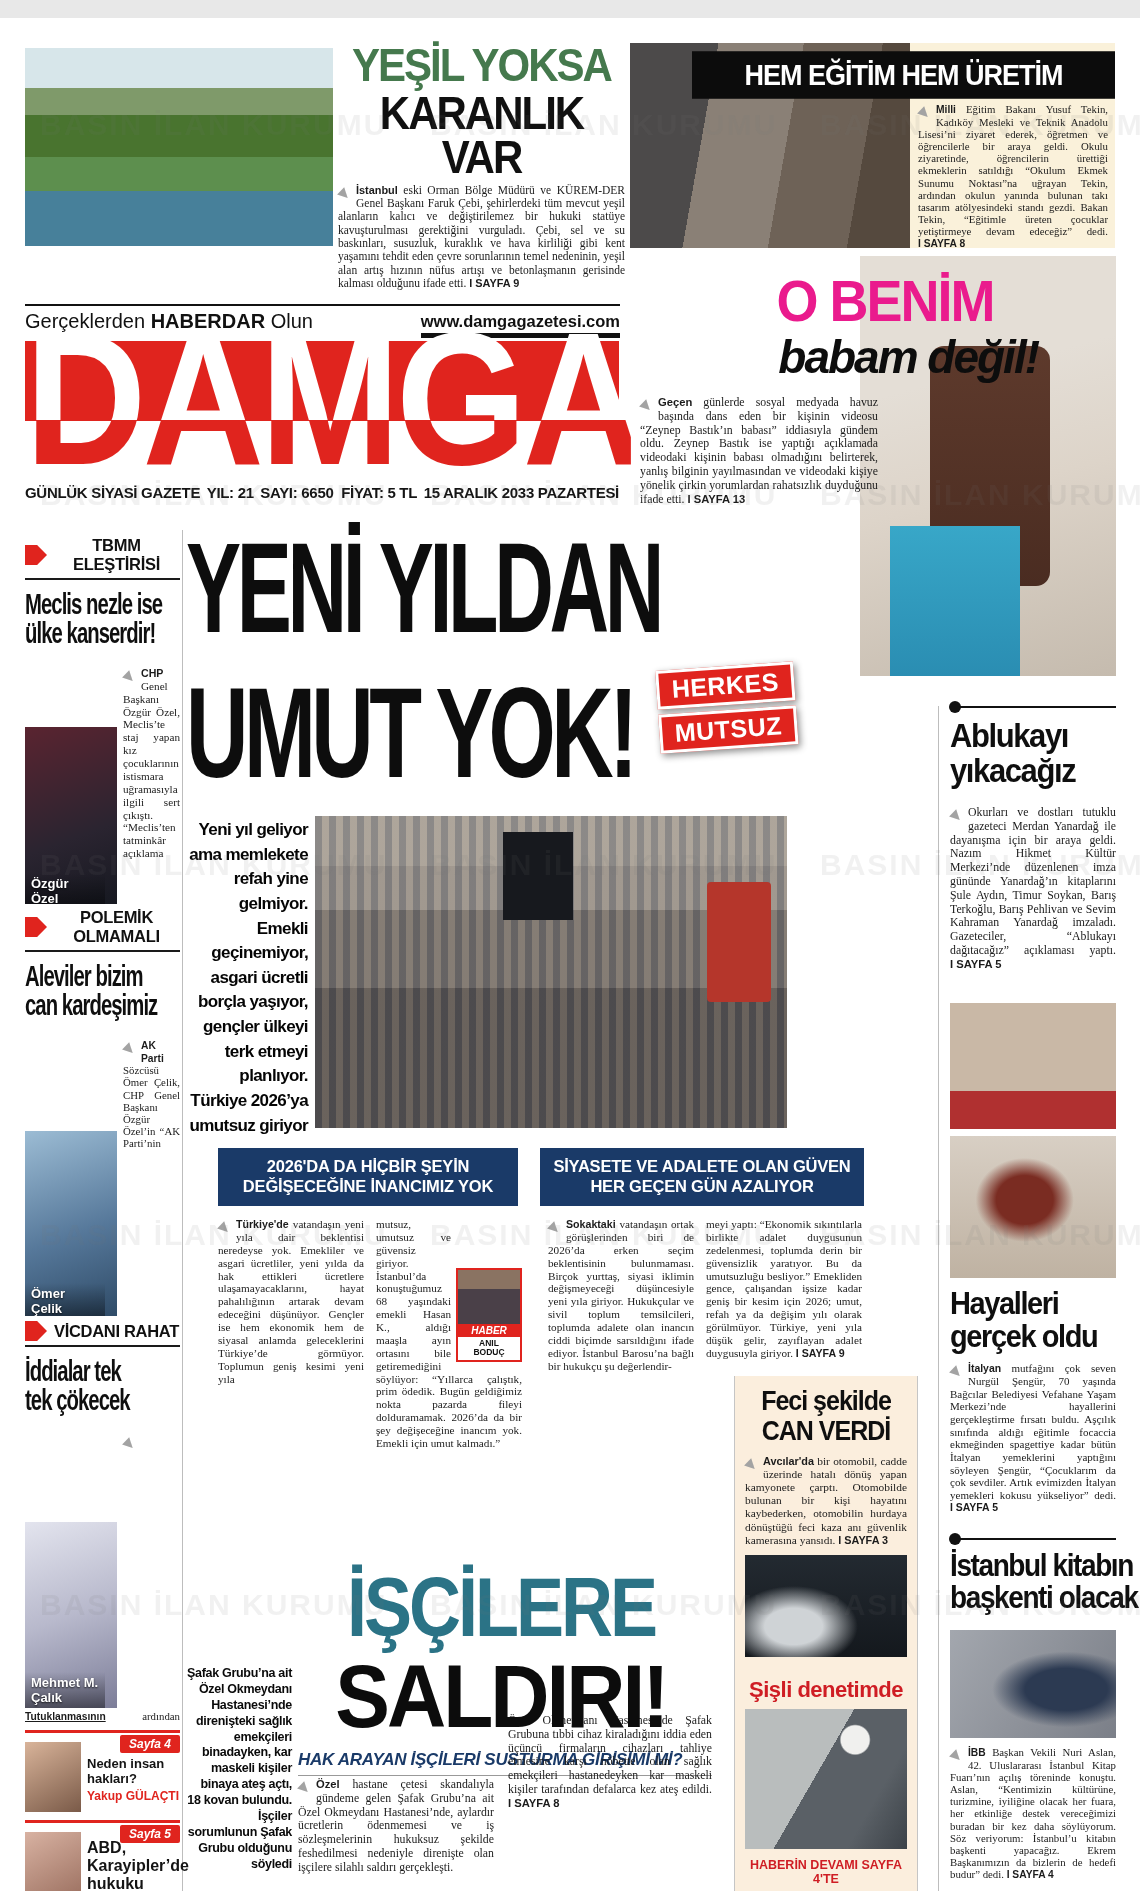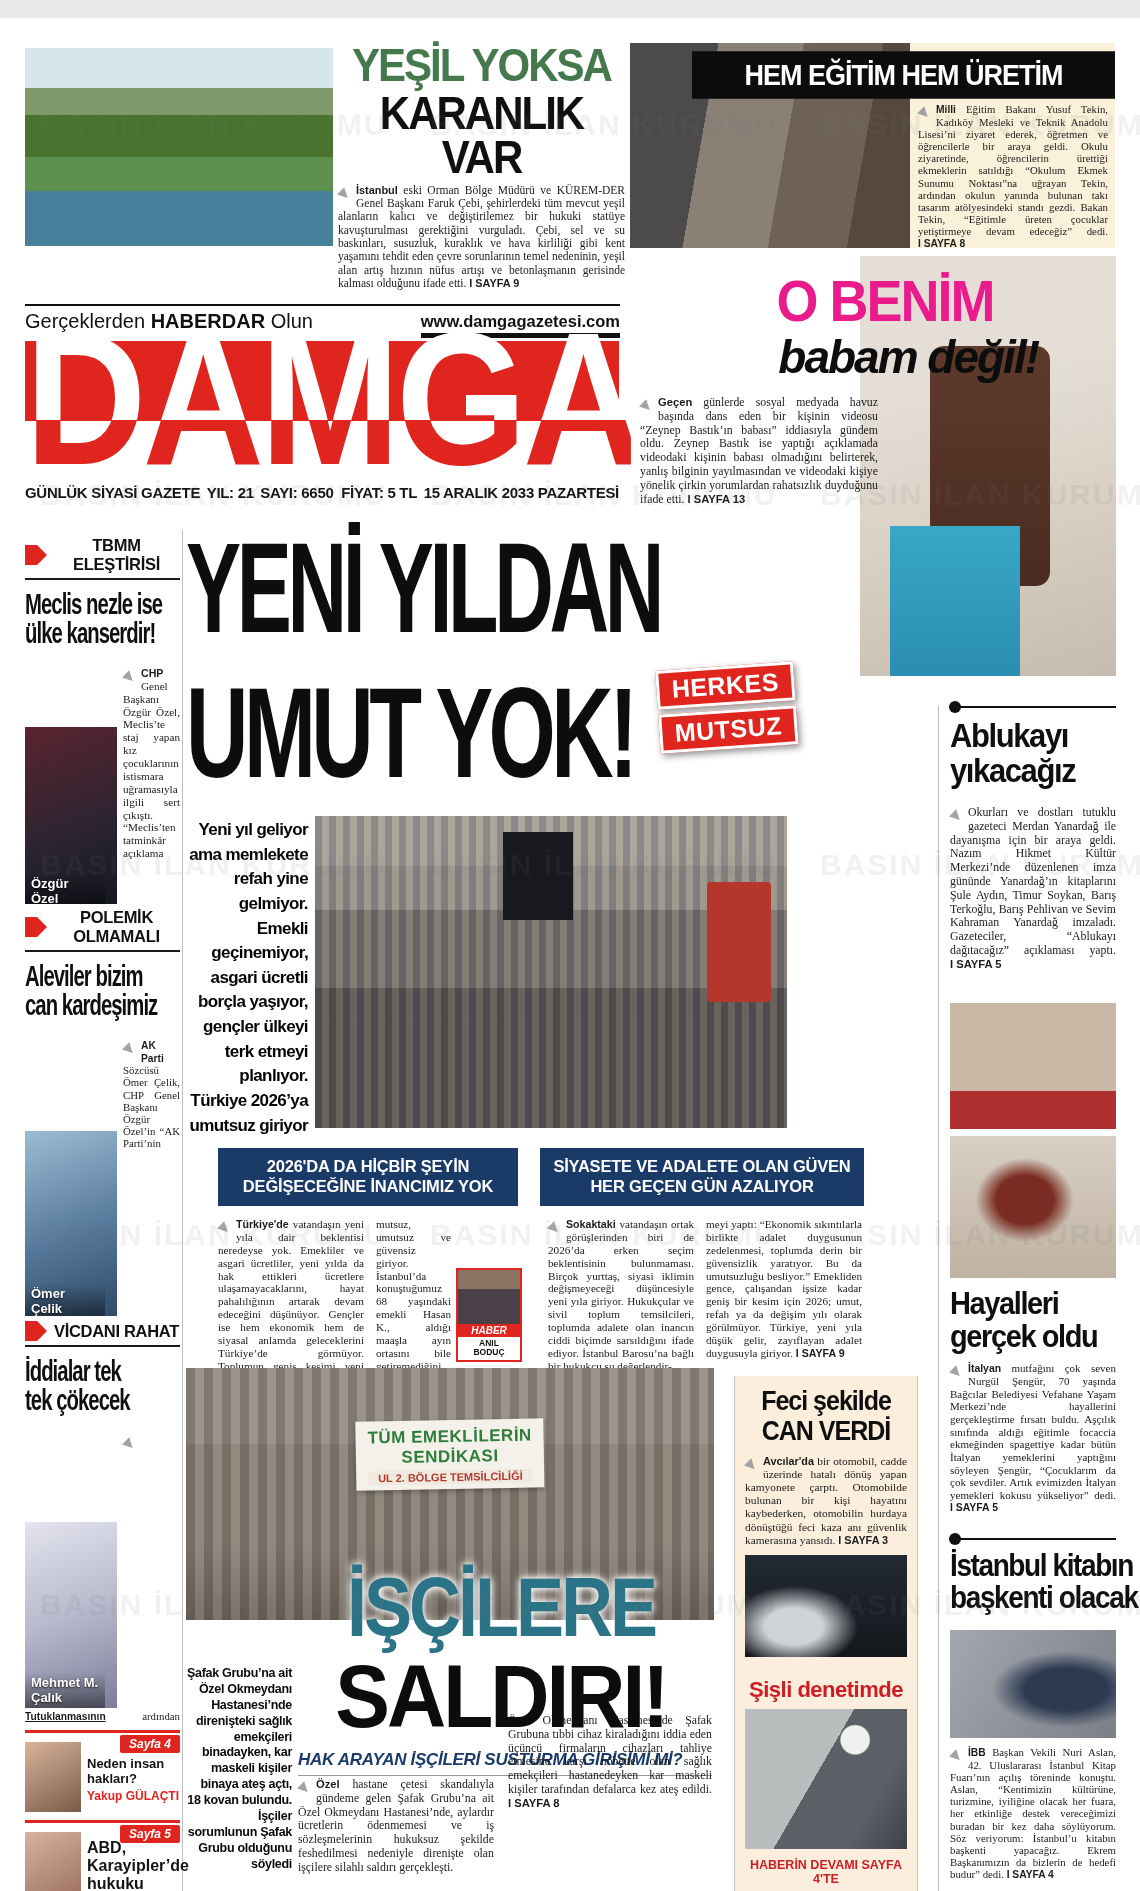--- a/index.html
+++ b/index.html
@@ -285,27 +285,20 @@
     <p class="body">mutsuz, umutsuz ve güvensiz giriyor. İstanbul’da konuştuğumuz 68 yaşındaki emekli Hasan K., aldığı maaşla ayın ortasını bile getiremediğini söylüyor: “Yıllarca çalıştık, prim ödedik. Bugün geldiğimiz nokta pazarda fileyi dolduramamak. 2026’da da bir şey değişeceğine inancım yok. Emekli için umut kalmadı.”</p>
   </div>
   <p class="body abs" style="left:548px;top:1200px;width:146px;height:150px">
     <span class="dr">▶</span><b>Sokaktaki</b><span> vatandaşın ortak görüşlerinden biri de 2026’da erken seçim beklentisinin bulunmaması. Birçok yurttaş, siyasi iklimin değişmeyeceği düşüncesiyle yeni yıla giriyor. Hukukçular ve sivil toplum temsilcileri, toplumda adalete olan inancın ciddi biçimde sarsıldığını ifade ediyor. İstanbul Barosu’na bağlı bir hukukçu şu değerlendir-</span>
   </p>
   <p class="body abs" style="left:706px;top:1200px;width:156px;height:150px">
     <span>meyi yaptı: “Ekonomik sıkıntılarla birlikte adalet duygusunun zedelenmesi, toplumda derin bir güvensizlik yaratıyor. Bu da umutsuzluğu besliyor.” Emekliden gence, çalışandan işsize kadar geniş bir kesim için 2026; umut, refah ya da değişim yılı olarak görülmüyor. Türkiye, yeni yıla düşük gelir, zayıflayan adalet duygusuyla giriyor.</span>
     <b class="ref">I SAYFA 9</b>
   </p>
 
-  <div class="photo ph-protest" style="left:186px;top:1350px;width:528px;height:252px">
-    <div class="banner">
-      <div class="banner-l1">TÜM EMEKLİLERİN</div>
-      <div class="banner-l1">SENDİKASI</div>
-      <div class="banner-l2">UL 2. BÖLGE TEMSİLCİLİĞİ</div>
-    </div>
-  </div>
 
   <div class="abs sans" style="left:186px;top:1648px;width:106px;text-align:right;font:bold 12.5px/1.27 'Liberation Sans',sans-serif;letter-spacing:-0.3px;color:#0a0a0a">Şafak Grubu’na ait Özel Okmeydanı Hastanesi’nde direnişteki sağlık emekçileri binadayken, kar maskeli kişiler binaya ateş açtı, 18 kovan bulundu. İşçiler sorumlunun Şafak Grubu olduğunu söyledi</div>
 
   <div class="abs sans" style="left:292px;top:1548px;width:418px;text-align:center;font:bold 72px/1 'Liberation Sans',sans-serif;letter-spacing:-3px;color:var(--teal);transform:scaleY(1.15);transform-origin:center top;text-shadow:0 0 6px #fff,0 0 10px #fff;z-index:4">İŞÇİLERE</div>
   <div class="abs sans" style="left:292px;top:1634px;width:418px;text-align:center;font:bold 82px/1 'Liberation Sans',sans-serif;letter-spacing:-3px;color:#0c0c0c;transform:scaleY(1.08);transform-origin:center top;z-index:4">SALDIRI!</div>
 
   <div class="abs sans" style="left:298px;top:1732px;width:414px;font:bold italic 17px 'Liberation Sans',sans-serif;color:var(--navy);letter-spacing:-0.3px;border-bottom:1px solid #999;padding-bottom:5px;white-space:nowrap">HAK ARAYAN İŞÇİLERİ SUSTURMA GİRİŞİMİ Mİ?</div>
 
   <p class="body body-md abs" style="left:298px;top:1760px;width:196px;height:128px">
     <span class="dr">▶</span><b>Özel</b><span> hastane çetesi skandalıyla gündeme gelen Şafak Grubu’na ait Özel Okmeydanı Hastanesi’nde, aylardır ücretlerin ödenmemesi ve iş sözleşmelerinin hukuksuz şekilde feshedilmesi nedeniyle direnişte olan işçilere silahlı saldırı gerçekleşti.</span>

